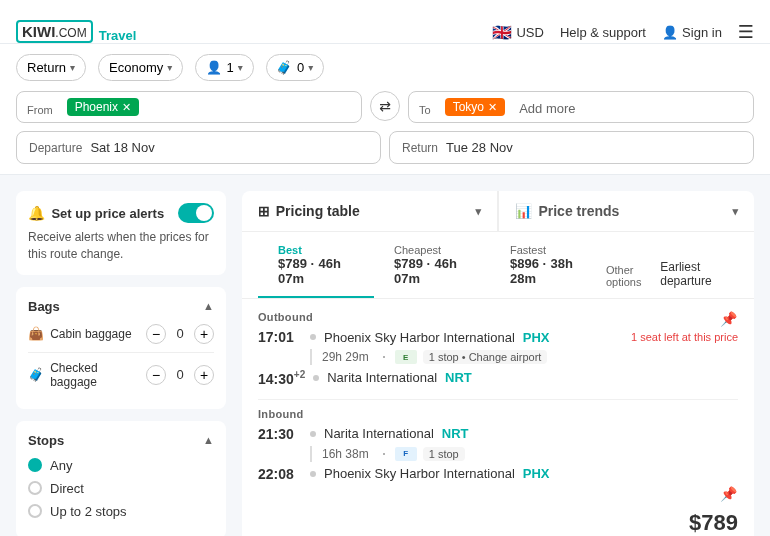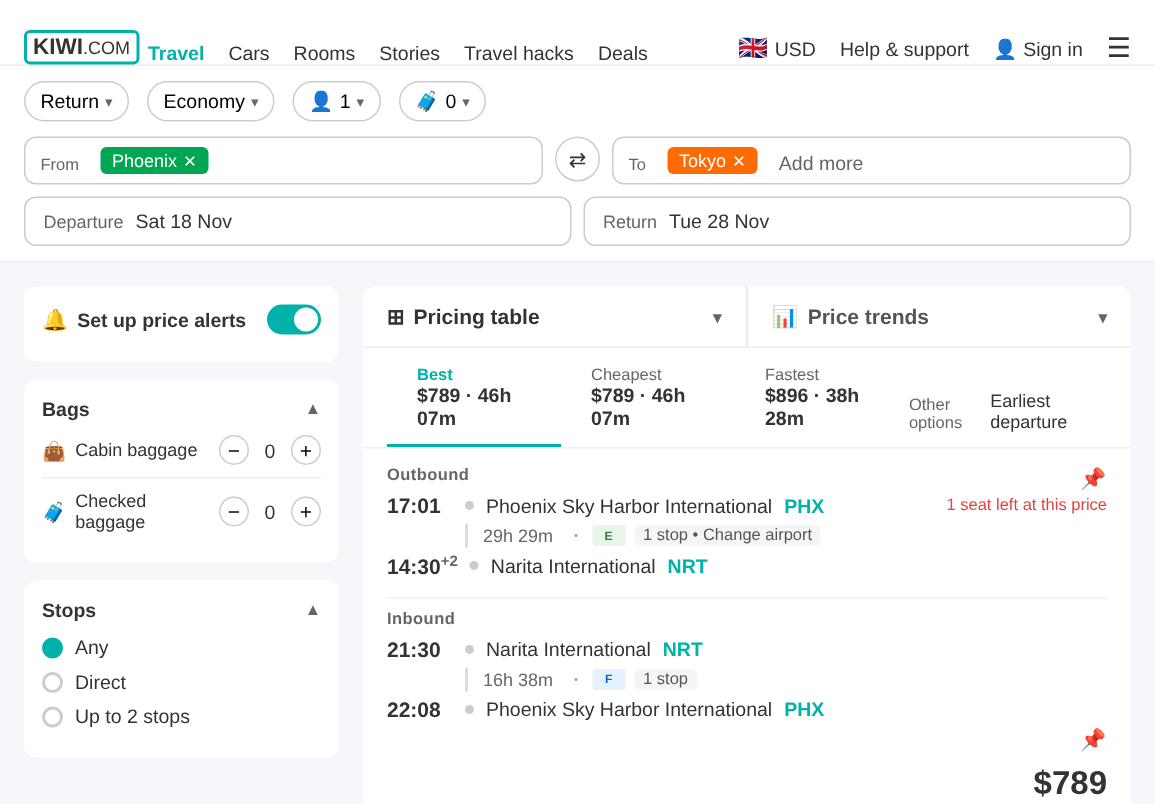--- a/index.html
+++ b/index.html
@@ -103,27 +103,20 @@
   </style>
 </head>
 <body>
 
 <nav>
   <div class="nav">
     <div class="nav-logo">
       <span>KIWI</span><span style="color:#333;font-weight:400;font-size:12px;">.COM</span>
     </div>
     <span class="nav-travel">Travel</span>
-    <div class="nav-links">
-      <span class="nav-link">Cars</span>
-      <span class="nav-link">Rooms</span>
-      <span class="nav-link">Stories</span>
-      <span class="nav-link">Travel hacks</span>
-      <span class="nav-link">Deals</span>
-    </div>
     <div class="nav-right">
       <div class="nav-currency">
         <span class="flag">🇬🇧</span>
         <span>USD</span>
       </div>
       <span class="nav-help">Help &amp; support</span>
       <div class="nav-signin">
         <span>👤</span>
         <span>Sign in</span>
       </div>
@@ -190,20 +183,21 @@
     <div class="price-alert-box">
       <div class="alert-header">
         <span class="alert-title">
           <span class="bell-icon">🔔</span>
           <span>Set up price alerts</span>
         </span>
         <div class="toggle">
           <div class="toggle-dot"></div>
         </div>
       </div>
+      <p class="alert-desc">Receive alerts when the prices for this route change.</p>
     </div>
 
     <div class="sidebar-section">
       <div class="section-header">
         <span>Bags</span>
         <span class="caret">▲</span>
       </div>
       <div class="baggage-row">
         <span class="baggage-label">
           <span class="baggage-icon">👜</span>

